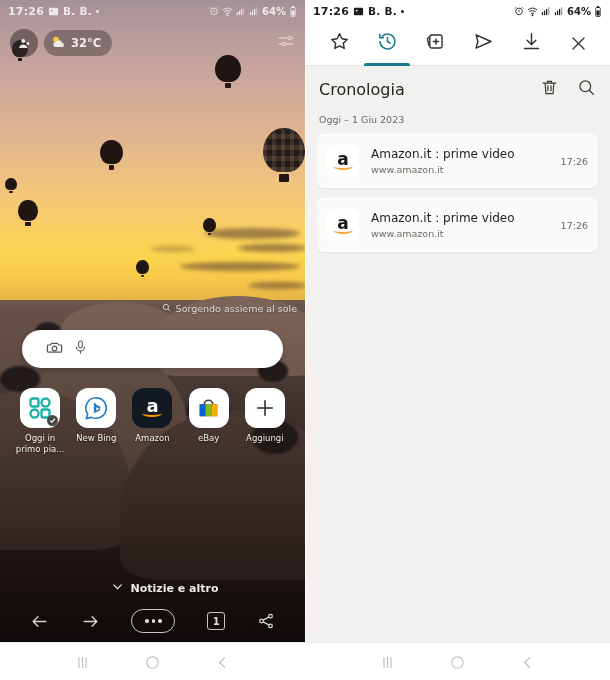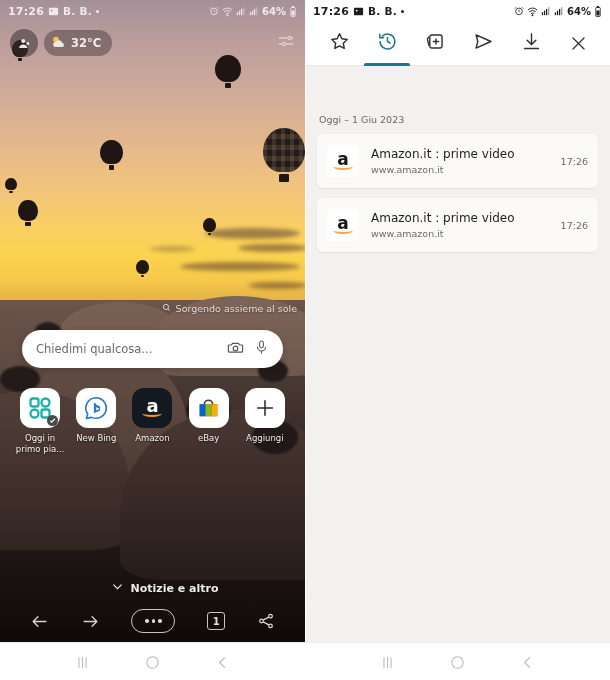--- a/index.html
+++ b/index.html
@@ -550,21 +550,20 @@
         <span>
           <svg width="9" height="9" viewBox="0 0 24 24" fill="none" stroke="currentColor" stroke-width="2.4">
               <circle cx="10.5" cy="10.5" r="7"></circle>
               <path d="M16 16l5 5"></path>
             </svg>
         </span>
         <span>Sorgendo assieme al sole</span>
       </div>
 
       <div class="searchbar">
-        <span class="ph">Chiedimi qualcosa...</span>
         <span class="sb-ico">
           <svg width="17" height="17" viewBox="0 0 24 24" fill="none" stroke="#3a3a3a" stroke-width="1.7">
               <path d="M3 8.5h3.2l1.6-2.2h8.4l1.6 2.2H21a1 1 0 0 1 1 1v8a1 1 0 0 1-1 1H3a1 1 0 0 1-1-1v-8a1 1 0 0 1 1-1z"></path>
               <circle cx="12" cy="13.5" r="3.3"></circle>
             </svg>
         </span>
         <span class="sb-ico">
           <svg width="15" height="16" viewBox="0 0 24 24" fill="none" stroke="#3a3a3a" stroke-width="1.7" stroke-linecap="round">
               <rect x="9" y="2.5" width="6" height="11" rx="3"></rect>
               <path d="M5.5 12a6.5 6.5 0 0 0 13 0M12 18.5V22"></path>
@@ -768,20 +767,36 @@
               </svg>
           </span>
         </div>
         <div class="hub-close">
           <svg width="19" height="19" viewBox="0 0 24 24" fill="none" stroke="currentColor" stroke-width="1.6" stroke-linecap="round">
               <path d="M5 5l14 14M19 5L5 19"></path>
             </svg>
         </div>
       </div>
 
+      <div class="hist-header">
+        <div class="hist-title">Cronologia</div>
+        <div class="hist-actions">
+          <span>
+            <svg width="19" height="19" viewBox="0 0 24 24" fill="none" stroke="currentColor" stroke-width="1.5" stroke-linecap="round">
+                <path d="M4 6.5h16M9.5 6.5V4.2h5v2.3M6.5 6.5l1 13.3h9l1-13.3M10 10v6M14 10v6"></path>
+              </svg>
+          </span>
+          <span>
+            <svg width="19" height="19" viewBox="0 0 24 24" fill="none" stroke="currentColor" stroke-width="1.6" stroke-linecap="round">
+                <circle cx="10.5" cy="10.5" r="6.8"></circle>
+                <path d="M15.5 15.5l5 5"></path>
+              </svg>
+          </span>
+        </div>
+      </div>
 
       <div class="hist-date">Oggi – 1 Giu 2023</div>
 
       <div class="hist-list">
 
         <div class="hist-item">
           <div class="favicon">
             <span class="a-letter">a</span>
             <span class="a-smile"></span>
           </div>

